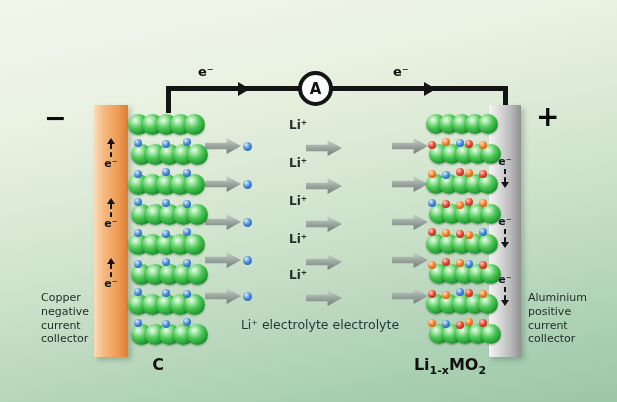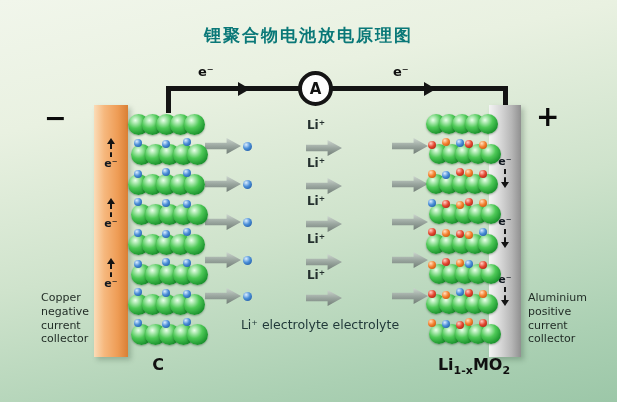--- a/index.html
+++ b/index.html
@@ -50,40 +50,39 @@
   .sphere.green  { background:radial-gradient(circle at 35% 30%,#eaffea,#4ec957 40%,#128a26 80%,#0a5c18);
     box-shadow:0 1px 2px rgba(0,40,10,.35); }
   .sphere.blue   { background:radial-gradient(circle at 35% 30%,#dceeff,#4b8fd8 45%,#1c56a0 90%); z-index:3; }
   .sphere.orange { background:radial-gradient(circle at 35% 30%,#ffe3c2,#f58231 45%,#c14f08 90%); z-index:3; }
   .sphere.red    { background:radial-gradient(circle at 35% 30%,#ffd2c8,#e64a33 45%,#a31f10 90%); z-index:3; }
 
   .block-arrow { position:absolute; width:36px; height:16px; z-index:2;
     background:linear-gradient(180deg,#ccd5ce 0%,#9aa69f 50%,#727e77 100%);
     clip-path:polygon(0% 30%,60% 30%,60% 0%,100% 50%,60% 100%,60% 70%,0% 70%);
     filter:drop-shadow(1px 2px 1px rgba(30,50,40,.35)); }
-  .li-label { position:absolute; width:36px; text-align:right; font-size:12px;
+  .li-label { position:absolute; width:36px; text-align:left; font-size:12px;
     font-weight:bold; color:#24302e; z-index:3; }
   .dot-blue { position:absolute; border-radius:50%; z-index:3;
     background:radial-gradient(circle at 35% 30%,#dceeff,#4b8fd8 45%,#1c56a0 90%); }
 
   .electrolyte { position:absolute; left:210px; top:317px; width:220px; text-align:center;
     font-size:12.5px; color:#223a3a; z-index:3; }
 
   .electrode-label { position:absolute; top:355px; text-align:center; font-size:16px;
     font-weight:bold; color:#101010; z-index:3; }
   .el-left  { left:126px; width:64px; }
-  .el-right { left:412px; width:124px; }
+  .el-right { left:388px; width:124px; }
   .electrode-label sub { font-size:11px; }
 </style>
 </head>
 <body>
 
 <div id="canvas">
 
-  <div class="title">锂聚合物电池放电原理图</div>
 
   <div class="wire wire-h"></div>
   <div class="wire wire-vl"></div>
   <div class="wire wire-vr"></div>
   <div class="wire-head" style="left:238px; top:82px;"></div>
   <div class="wire-head" style="left:424px; top:82px;"></div>
   <div class="eflow" style="left:198px; top:64px;">e⁻</div>
   <div class="eflow" style="left:393px; top:64px;">e⁻</div>
   <div class="ammeter">
     <span>A</span>

